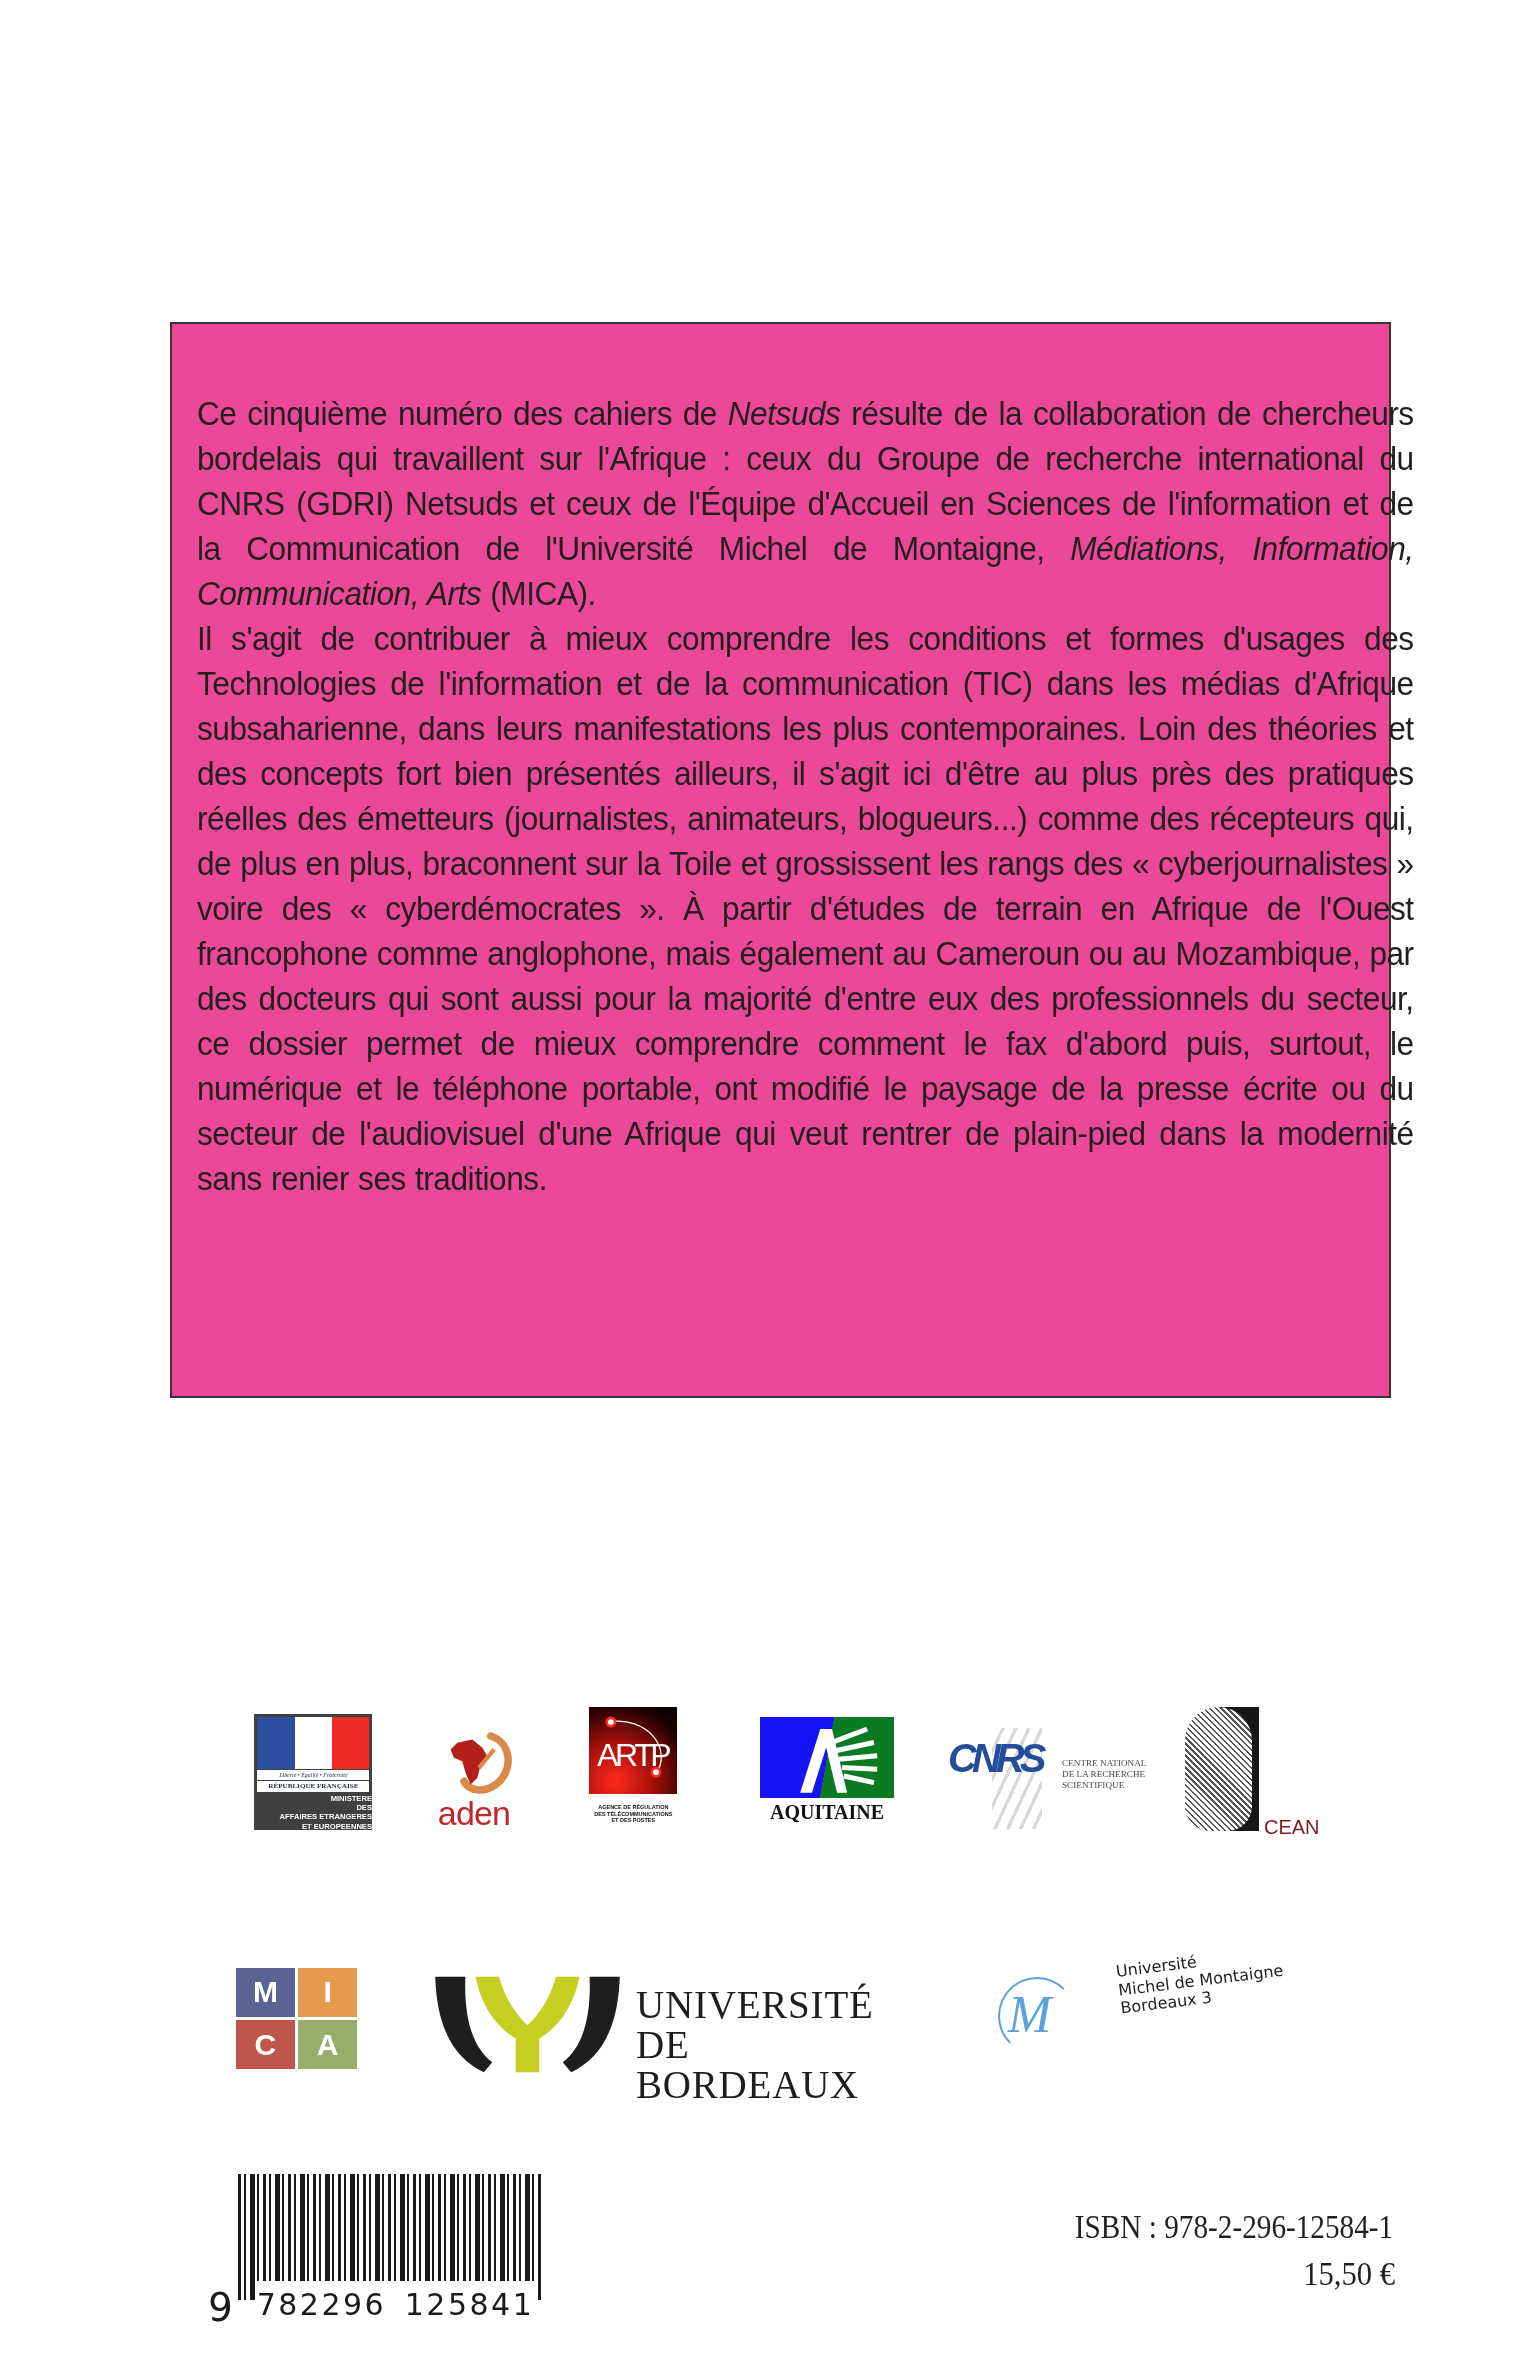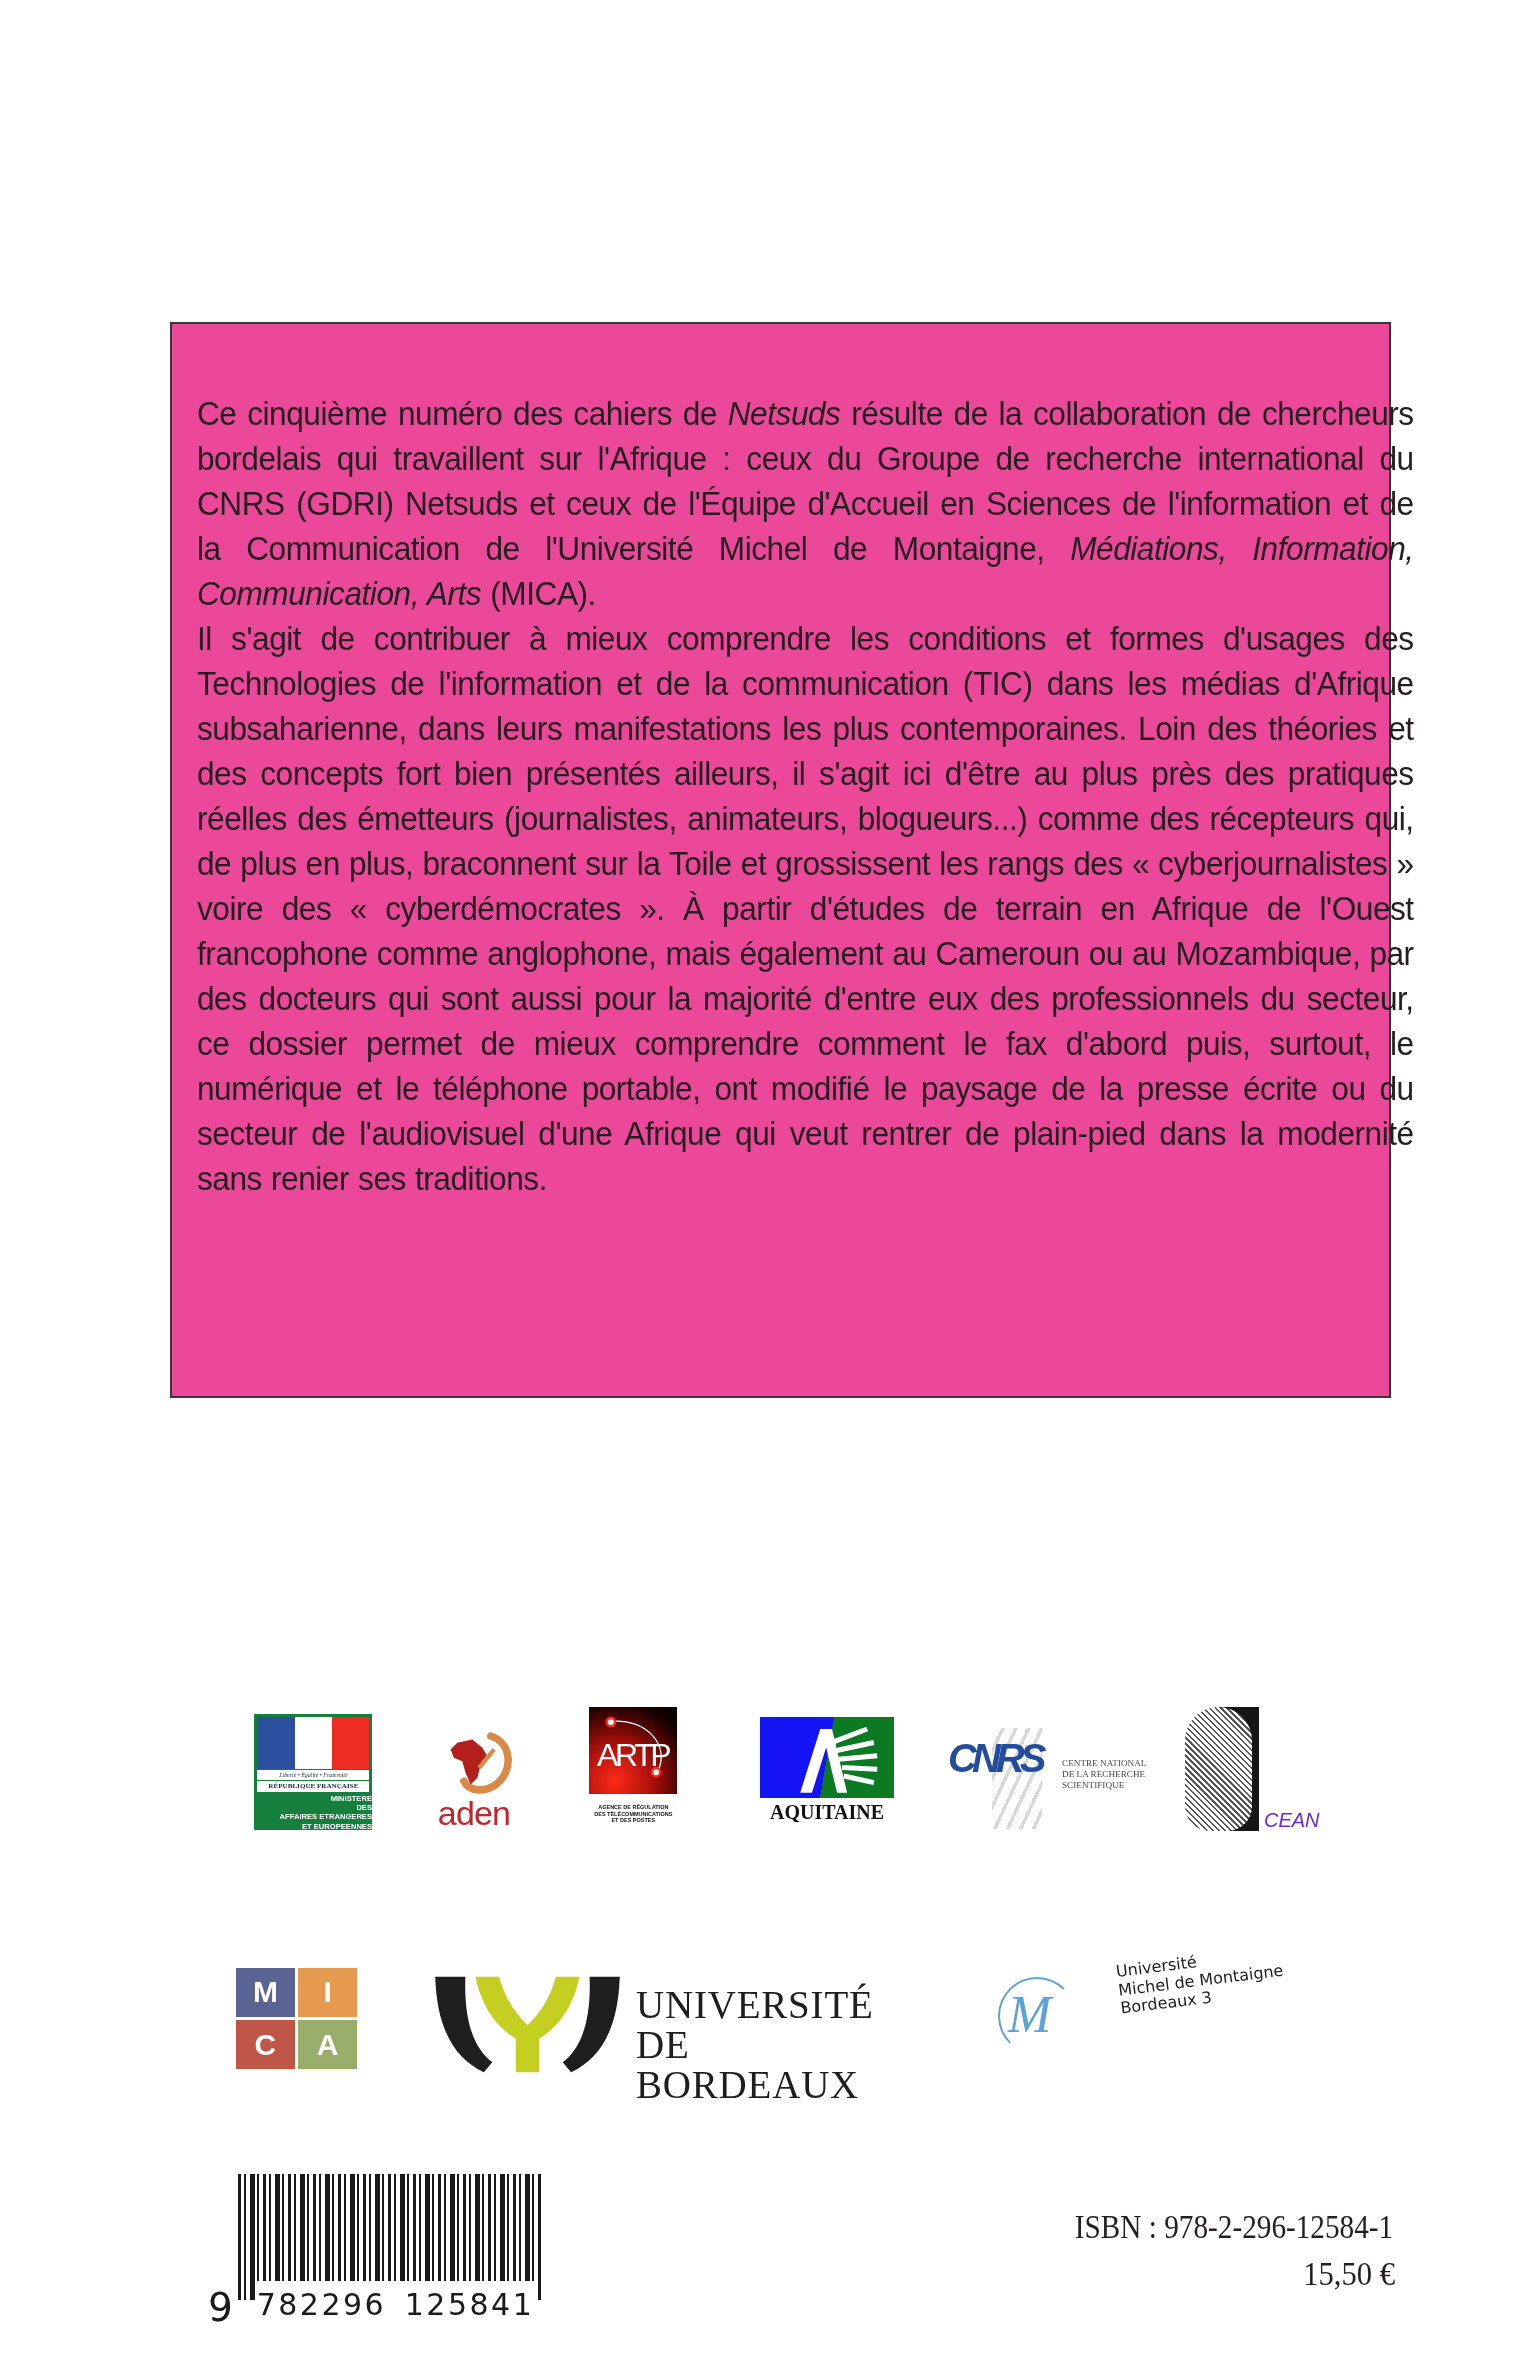--- a/index.html
+++ b/index.html
@@ -15,21 +15,21 @@
     position: absolute; left: 25px; right: 25px; top: 67px;
     font-size: 34px; line-height: 45px; text-align: justify;
     letter-spacing: -0.5px; word-spacing: 0.8px;
     transform: scaleX(0.93); transform-origin: left top; width: 107.5%;
   }
   .blurb-text p { margin: 0; }
   .blurb-text em { font-style: italic; }
 
   .logo { position: absolute; }
   
-  .logo-mae { left: 254px; top: 1714px; width: 118px; height: 116px; background: #15803d; }
+  .logo-mae { left: 254px; top: 1714px; width: 118px; height: 116px; background: #404040; }
   .mae-flag { position: absolute; left: 3.4px; top: 3.4px; width: 112px; height: 52px; display: flex; }
   .mae-flag .b { flex: 1; background: #2d4fa0; }
   .mae-flag .w { flex: 1; background: #ffffff; }
   .mae-flag .r { flex: 1; background: #ee2c24; }
   .mae-motto { position: absolute; left: 3.4px; top: 56px; width: 112px; height: 10px; background: #fff; font-family: "Liberation Serif", serif; font-style: italic; font-size: 5.9px; text-align: center; line-height: 10px; color: #1d2a44; }
   .mae-rf { position: absolute; left: 3.4px; top: 67px; width: 112px; height: 11px; background: #fff; font-family: "Liberation Serif", serif; font-weight: bold; font-size: 7.1px; text-align: center; line-height: 11px; color: #1d2a44; }
   .mae-name { position: absolute; left: 0; top: 80px; width: 118px; color: #fff; font-size: 7.6px; font-weight: bold; text-align: right; line-height: 9.2px; }
 
   
   .logo-aden { left: 432px; top: 1731px; width: 84px; height: 99px; }
@@ -49,21 +49,21 @@
   
   .logo-cnrs { left: 948px; top: 1728px; width: 227px; height: 101px; }
   .cnrs-mark { position: absolute; left: 0; top: 8.4px; font-size: 40px; font-weight: bold; font-style: italic; color: #234d9c; letter-spacing: -5px; }
   .cnrs-slashes { position: absolute; left: 44px; top: 0; width: 50px; height: 101px; background: repeating-linear-gradient(115deg, transparent 0 8.4px, #c8c8c8 8.4px 11.7px); opacity: .7; }
   .cnrs-text { position: absolute; left: 114px; top: 30px; font-family: "Liberation Serif", serif; font-size: 9.2px; line-height: 11px; color: #4a4a4a; }
 
   
   .logo-cean { left: 1185px; top: 1707px; width: 143px; height: 126px; }
   .cean-mask { position: absolute; left: 0; top: 0; width: 67px; height: 124px; background: repeating-linear-gradient(45deg, #fff 0 2.5px, #555 2.5px 4.2px); border-radius: 34px 34px 25px 25px; }
   .cean-bar { position: absolute; left: 34px; top: 0; width: 40px; height: 124px; background: #161616; }
-  .cean-word { position: absolute; left: 79px; top: 102px; font-size: 20px; color: #6d28d9; font-style: italic; }
+  .cean-word { position: absolute; left: 79px; top: 109px; font-size: 20px; color: #7f1d1d; }
 
   
   .logo-mica { left: 236px; top: 1968px; width: 121px; height: 101px; display: grid; grid-template-columns: 1fr 1fr; grid-template-rows: 1fr 1fr; gap: 3.4px; }
   .mica-cell { display: flex; align-items: center; justify-content: center; color: #fff; font-size: 30px; font-weight: bold; }
 
   
   .logo-ubx { left: 435px; top: 1970px; width: 487px; height: 109px; }
   .ubx-text { position: absolute; left: 201px; top: 15px; font-family: "Liberation Serif", serif; font-size: 39px; line-height: 40px; color: #1e1e1e; letter-spacing: 0.8px; }
 
   

